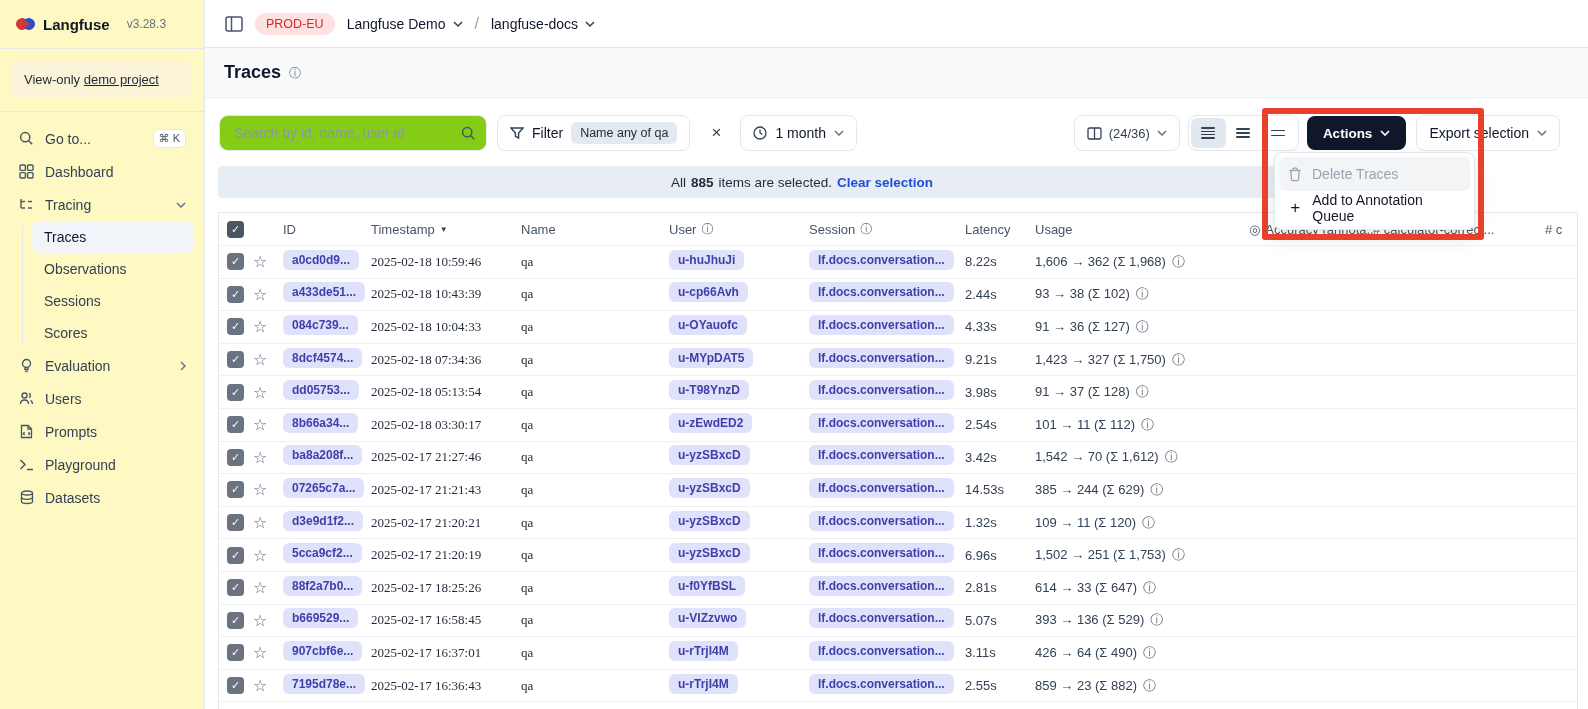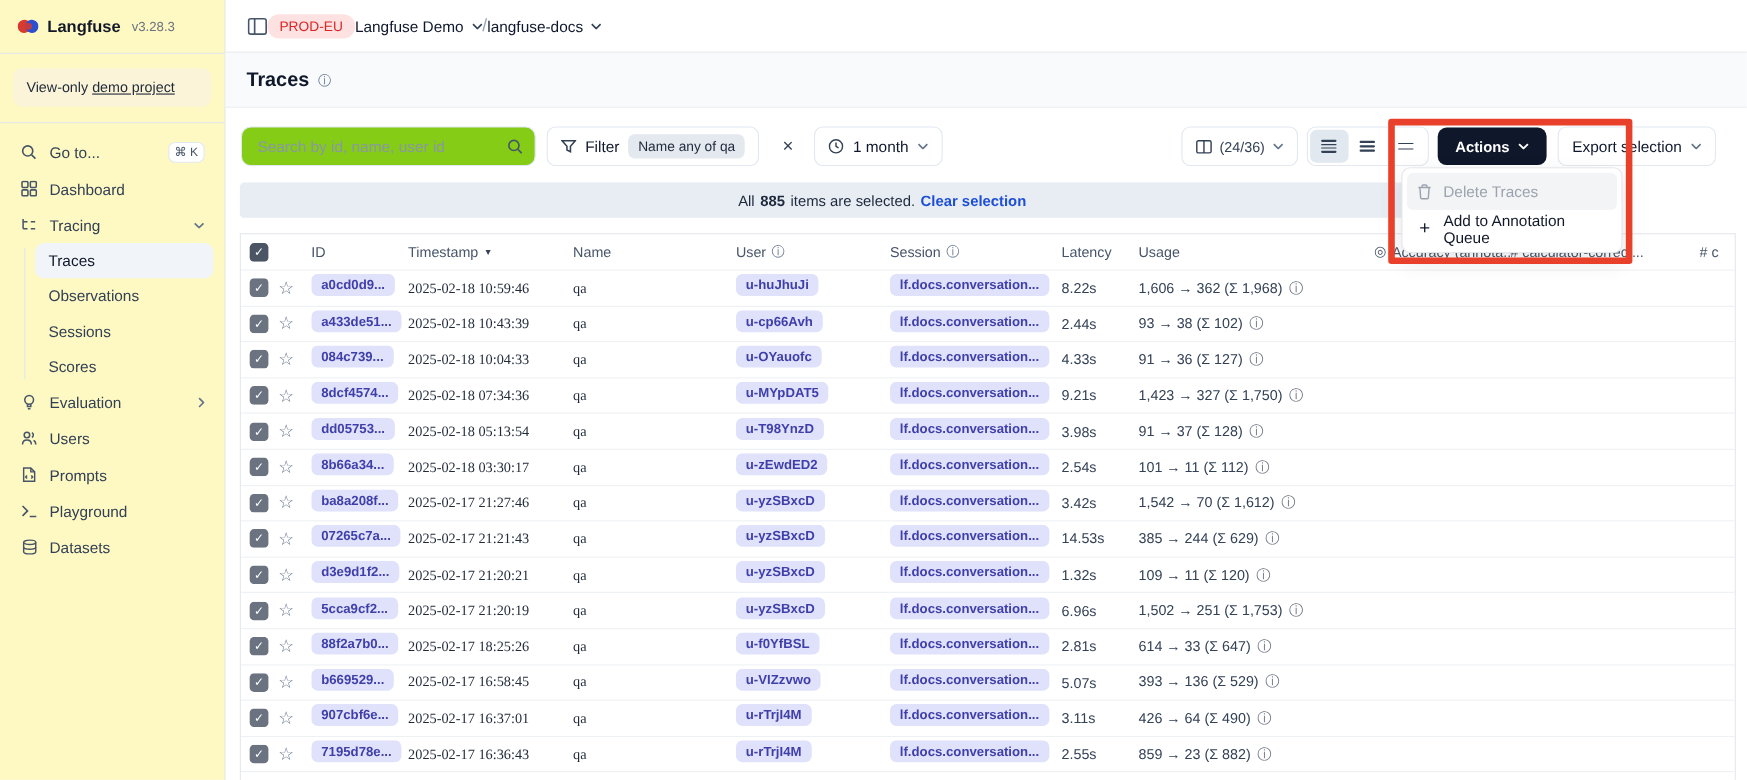--- a/index.html
+++ b/index.html
@@ -7,42 +7,42 @@
        font-family:"Liberation Sans","DejaVu Sans",sans-serif;color:#0f172a;}
   .app{position:relative;width:1588px;height:709px;background:#fff;}
   svg{display:block;}
 
   
   .sidebar{position:absolute;left:0;top:0;width:205px;height:709px;background:#fef9c3;
            border-right:1px solid #e5e7eb;box-sizing:border-box;}
   .logo-row{height:48px;display:flex;align-items:center;gap:8px;padding:0 16px;
             border-bottom:1px solid #e5e7eb;}
   .logo-name{font-size:15px;font-weight:700;color:#111827;}
-  .logo-ver{font-size:12px;color:#6b7280;margin-left:2px;}
+  .logo-ver{font-size:12px;color:#6b7280;margin-left:9px;}
   .banner-sec{padding:13px 12px 14px;border-bottom:1px solid #e5e7eb;}
   .proj-banner{background:#fbf4d9;border-radius:8px;padding:10px 12px;font-size:13px;color:#1f2937;}
   .proj-banner a{color:#1f2937;text-decoration:underline;cursor:pointer;}
   .nav{padding:10px 10px 0;}
   .nav-item{display:flex;align-items:center;gap:10px;height:33px;padding:0 8px;border-radius:8px;
             font-size:14px;color:#334155;cursor:pointer;}
   .nav-item .nico{width:17px;color:#475569;display:flex;justify-content:center;}
   .nav-item .grow{flex:1;}
   .kbd{border:1px solid #e2e8f0;border-radius:6px;font-size:11px;color:#475569;
        padding:2px 5px;background:#fff;}
   .sub-wrap{position:relative;margin-left:12px;padding-left:10px;}
   .sub-wrap:before{content:"";position:absolute;left:0;top:4px;bottom:4px;width:1px;background:#e2e8f0;}
   .sub-item{display:flex;align-items:center;height:32px;padding:0 12px;border-radius:8px;
             font-size:14px;color:#334155;cursor:pointer;}
   .sub-item.active{background:#f1f5f9;color:#0f172a;font-weight:500;}
   .chev{color:#64748b;}
 
   
   .main{position:absolute;left:205px;top:0;right:0;height:709px;}
   .topbar{height:48px;border-bottom:1px solid #e5e7eb;display:flex;align-items:center;
-          padding:0 20px;box-sizing:border-box;}
+          gap:12px;padding:0 20px;box-sizing:border-box;}
   .env-pill{background:#fee2e2;color:#dc2626;font-size:12.5px;font-weight:500;
             border-radius:999px;padding:4px 11px;}
   .crumb{display:flex;align-items:center;gap:7px;font-size:14px;font-weight:500;color:#0f172a;cursor:pointer;}
   .slash{color:#94a3b8;font-size:16px;}
   .titleband{height:50px;background:#f8fafc;border-bottom:1px solid #eceff3;
              display:flex;align-items:center;gap:8px;padding:0 19px;box-sizing:border-box;}
   .page-title{font-size:18px;font-weight:700;color:#0f172a;}
   .info{color:#64748b;font-size:12px;line-height:1;cursor:pointer;}
 
   

